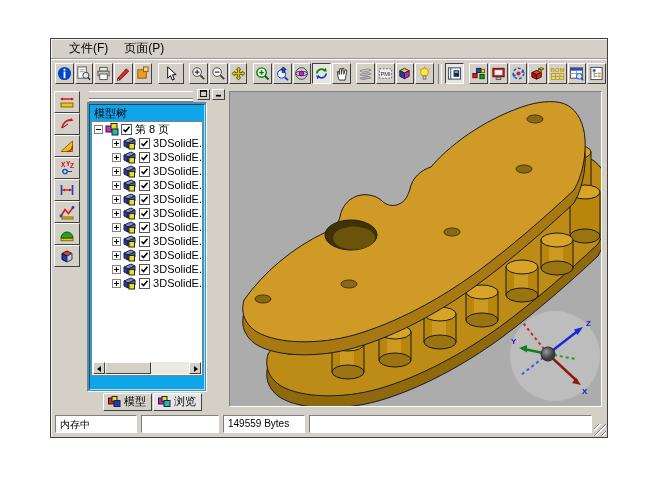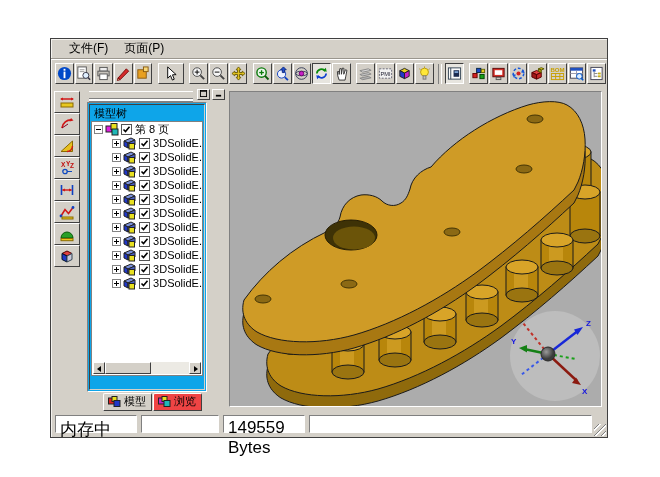--- a/index.html
+++ b/index.html
@@ -34,27 +34,27 @@
   .expander.plus:after{content:"";position:absolute;left:3px;top:1px;width:1px;height:5px;background:#000;}
   .ticon{flex:0 0 14px;margin-right:2px;display:flex;}
   .cbox{flex:0 0 11px;margin-right:3px;display:flex;}
   .hscroll{position:absolute;left:1px;right:1px;bottom:1px;height:12px;background:#ECEAE4;display:flex;}
   .harrow{width:12px;height:12px;background:#D4D0C8;border:1px solid;border-color:#ffffff #404040 #404040 #ffffff;box-sizing:border-box;position:relative;}
   .harrow.left:before{content:"";position:absolute;left:3px;top:3px;border:3px solid transparent;border-right:4px solid #000;border-left:none;}
   .harrow.right:before{content:"";position:absolute;left:4px;top:3px;border:3px solid transparent;border-left:4px solid #000;border-right:none;}
   .hthumb{width:46px;height:12px;background:#D4D0C8;border:1px solid;border-color:#ffffff #404040 #404040 #ffffff;box-sizing:border-box;}
   .hspacer{flex:1;}
   .tabs{position:absolute;left:16px;top:304px;height:18px;display:flex;font-size:11px;}
-  .tab{display:flex;align-items:center;gap:3px;padding:1px 5px 2px 4px;border:1px solid;border-color:#ffffff #404040 #404040 #ffffff;background:#ef4444;margin-right:1px;border-top-left-radius:2px;border-top-right-radius:2px;}
+  .tab{display:flex;align-items:center;gap:3px;padding:1px 5px 2px 4px;border:1px solid;border-color:#ffffff #404040 #404040 #ffffff;background:#e5e5e5;margin-right:1px;border-top-left-radius:2px;border-top-right-radius:2px;}
   .tab.active{border-top-color:#fff;background:#D4D0C8;}
   
   .viewport{position:absolute;left:178px;top:52px;width:373px;height:316px;background:#ACACAC;border:1px solid;border-color:#808080 #ffffff #ffffff #808080;box-sizing:border-box;}
   
   .statusbar{position:absolute;left:0px;bottom:2px;height:22px;width:556px;display:flex;align-items:center;padding-left:4px;box-sizing:border-box;}
-  .sfield{height:18px;background:#ffffff;border:1px solid;border-color:#808080 #ffffff #ffffff #808080;font-size:17px;padding:2px 4px 0 4px;box-sizing:border-box;margin-right:4px;color:#000;}
+  .sfield{height:18px;background:#ffffff;border:1px solid;border-color:#808080 #ffffff #ffffff #808080;font-size:10px;padding:2px 4px 0 4px;box-sizing:border-box;margin-right:4px;color:#000;}
   .grip{position:absolute;right:1px;bottom:1px;width:12px;height:12px;background:
     repeating-linear-gradient(135deg,transparent 0 3px,#808080 3px 4px,#ffffff 4px 5px);}
 </style>
 </head>
 <body>
 
 <div class="window">
 
   <div class="menubar">
     <span class="menu-item">文件(F)</span>

